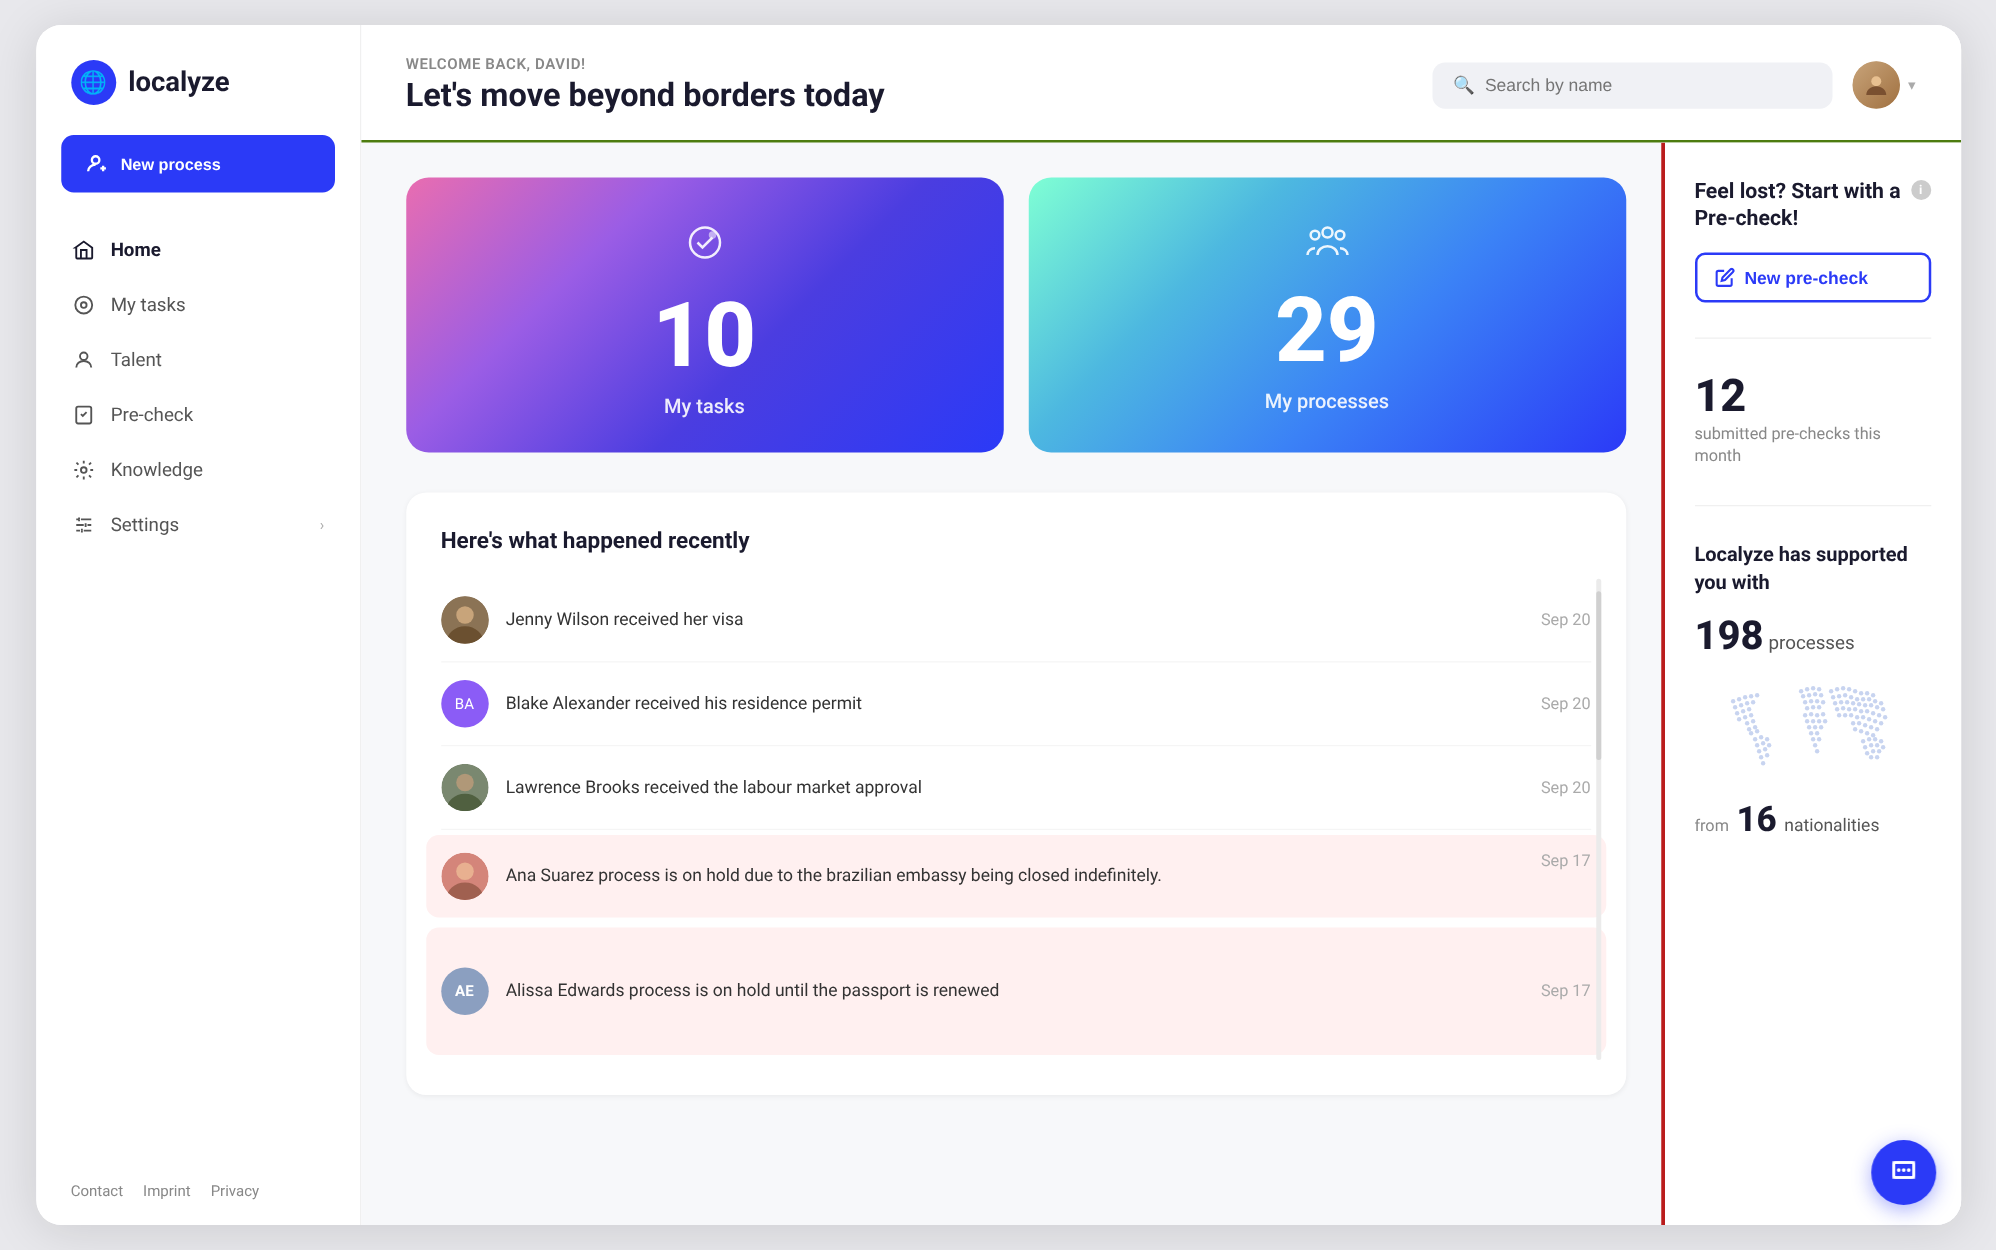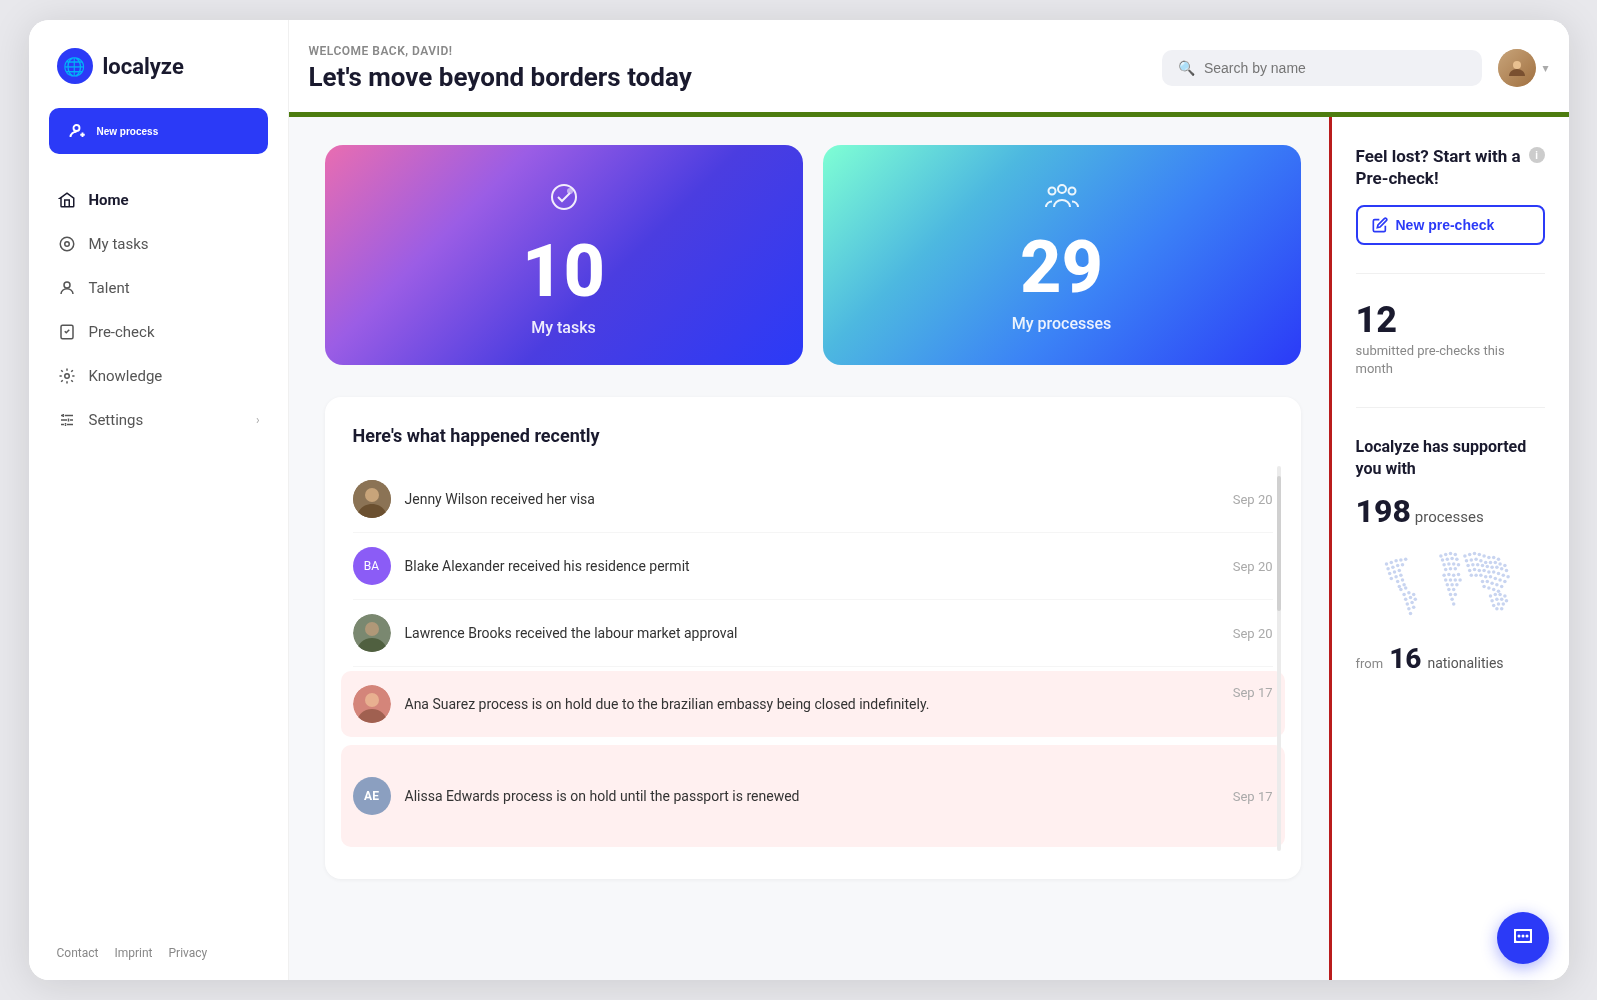--- a/index.html
+++ b/index.html
@@ -53,21 +53,21 @@
       font-weight: 700;
       color: #1a1a2e;
     }
     .new-process-btn {
       margin: 0 20px 24px;
       background: #2b3af7;
       color: #fff;
       border: none;
       border-radius: 10px;
       padding: 14px 20px;
-      font-size: 10px;
+      font-size: 13px;
       font-weight: 600;
       cursor: pointer;
       display: flex;
       align-items: center;
       gap: 10px;
       width: calc(100% - 40px);
     }
     .nav-items { flex: 1; }
     .nav-item {
       display: flex;
@@ -111,25 +111,25 @@
     .main {
       flex: 1;
       display: flex;
       flex-direction: column;
       background: #f7f8fa;
       overflow: hidden;
     }
     
     .header {
       background: #fff;
-      padding: 24px 20px 20px;
+      padding: 24px 36px 20px;
       display: flex;
       align-items: center;
       justify-content: center;
-      border-bottom: 5px solid #4d7c0f;
+      border-bottom: 2px solid #4d7c0f;
     }
     .header-titles { flex: 1; }
     .welcome-text {
       font-size: 12px;
       font-weight: 600;
       color: #888;
       letter-spacing: 0.5px;
       text-transform: uppercase;
       margin-bottom: 4px;
     }

